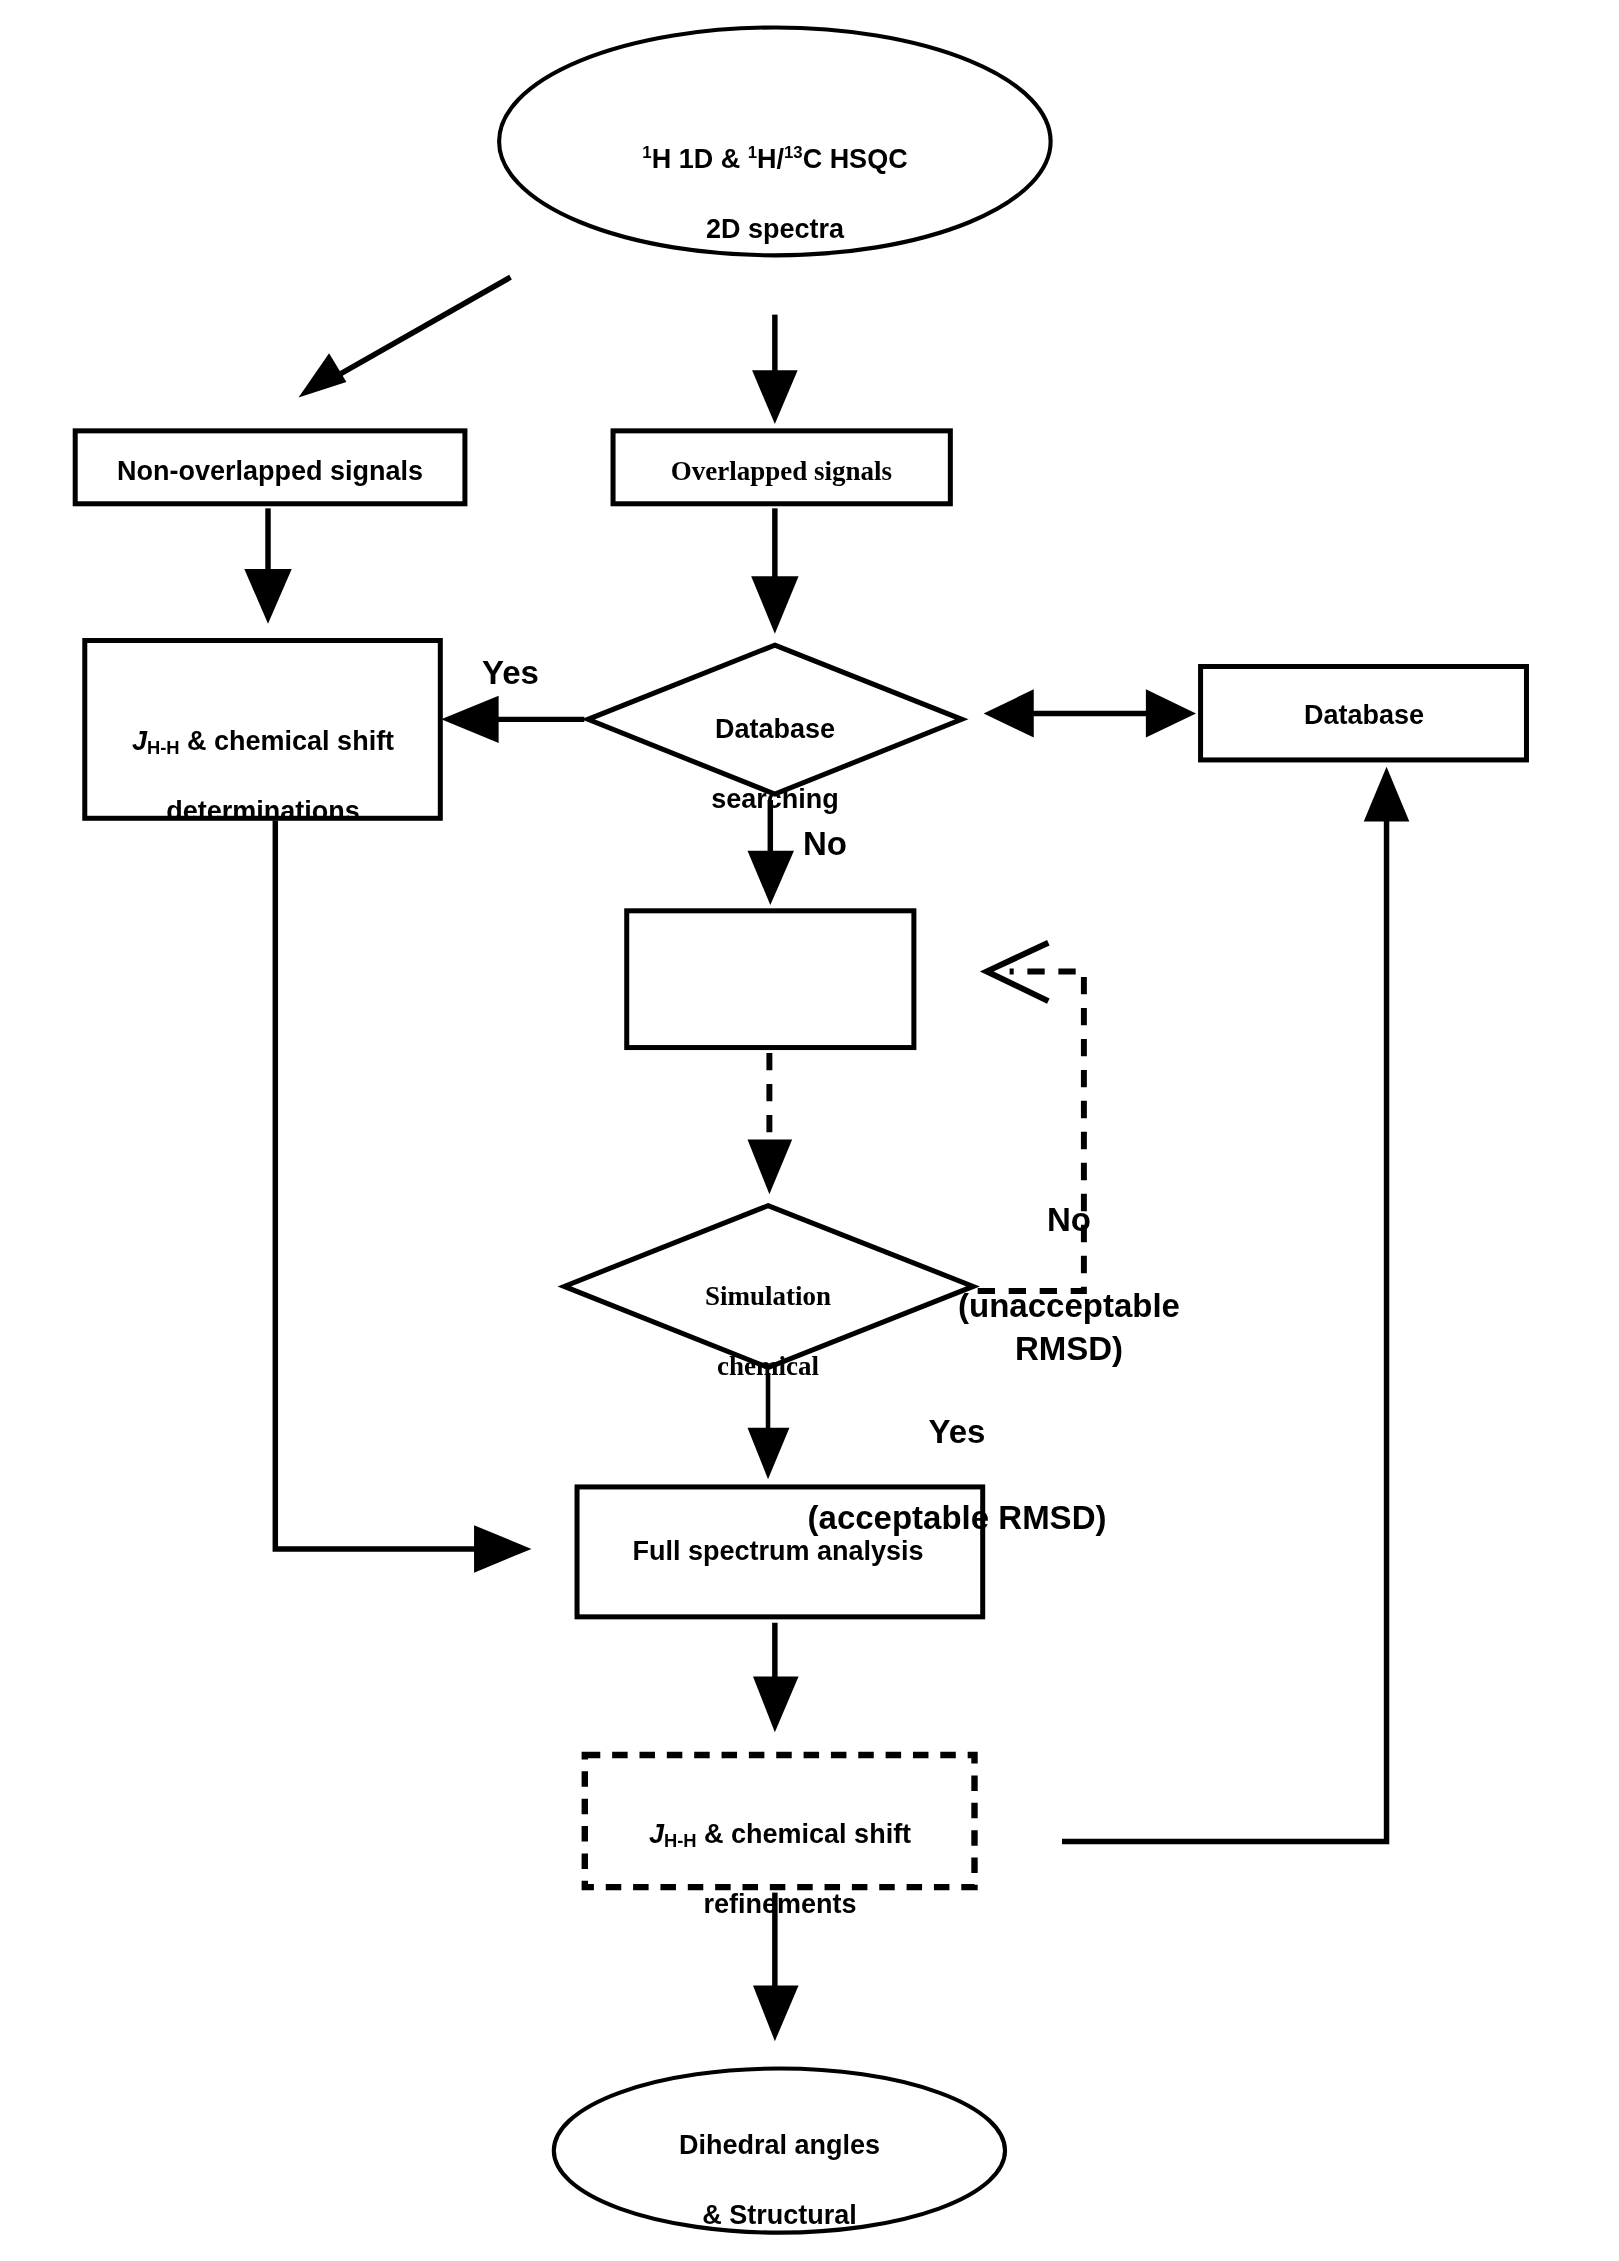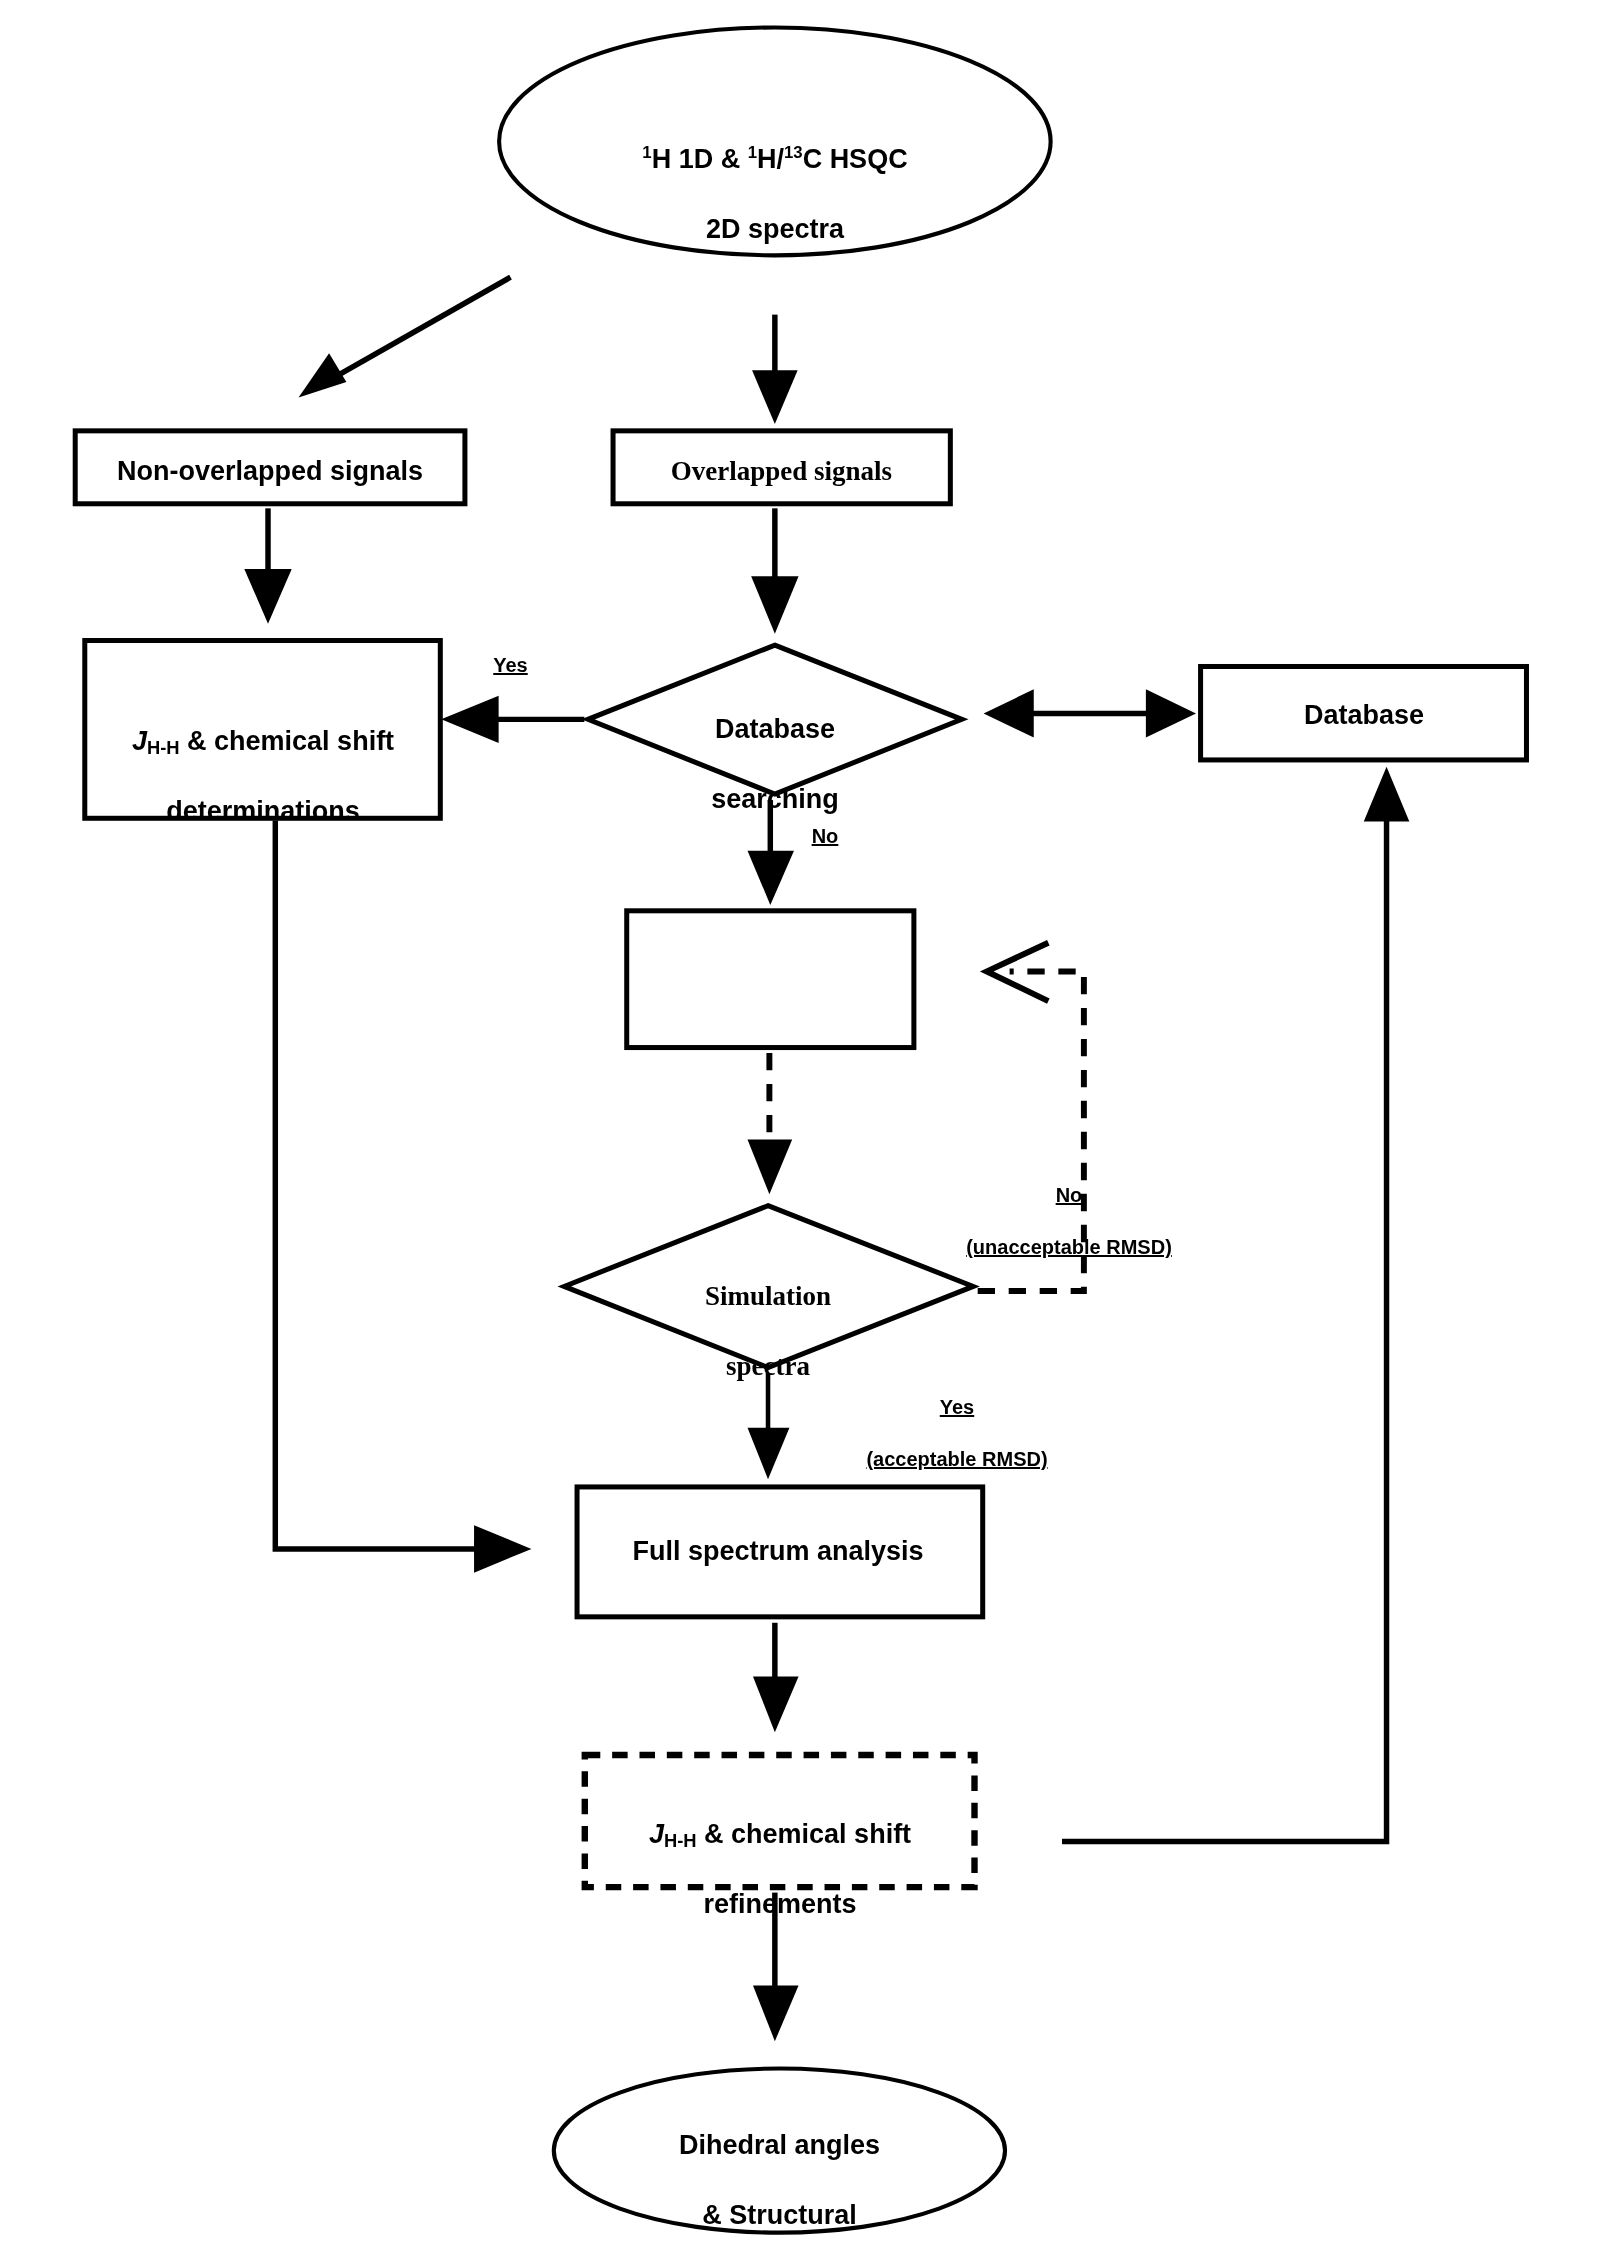--- a/index.html
+++ b/index.html
@@ -47,21 +47,21 @@
   .lbl {
     position: absolute;
     text-align: center;
     color: #000000;
     font-weight: bold;
     line-height: 1.30;
     white-space: pre-line;
     font-family: "Liberation Sans", sans-serif;
   }
   .lbl-node { font-size: 27px; }
-  .lbl-edge { font-size: 20px; text-decoration: underline; }
+  .lbl-edge { font-size: 33px; }
   .ital { font-style: italic; font-weight: bold; }
   sup.sup { font-size: 0.62em; vertical-align: super; line-height: 0; font-weight: bold;}
   sub.sub { font-size: 0.68em; vertical-align: -0.22em; line-height: 0; font-weight: bold;}
 </style>
 </head>
 <body>
 
 <div id="flowchart-root">
 
   <svg class="chart-svg" viewBox="0 0 3552 4960" xmlns="http://www.w3.org/2000/svg">
@@ -180,21 +180,21 @@
     <div class="lbl lbl-node" style="left:638px; top:677px; width:274px;">
       <span>Database</span><br>
       <span>searching</span>
     </div>
 
     <div class="lbl lbl-node" style="left:1201px; top:698px; width:326px;">Database</div>
 
 
     <div class="lbl lbl-node" style="left:631px; top:1244px; width:274px;font-family:Liberation Serif, serif;">
       <span>Simulation</span><br>
-      <span>spectra</span>
+      <span>chemical</span>
     </div>
 
     <div class="lbl lbl-node" style="left:575px; top:1534px; width:406px;text-align:center;">Full spectrum analysis</div>
 
     <div class="lbl lbl-node" style="left:585px; top:1782px; width:390px;">
       <span><span class="ital">J</span><sub class="sub">H-H</sub><span> &amp; chemical shift</span></span><br>
       <span>refinements</span>
     </div>
 
     <div class="lbl lbl-node" style="left:570px; top:2093px; width:419px;">

